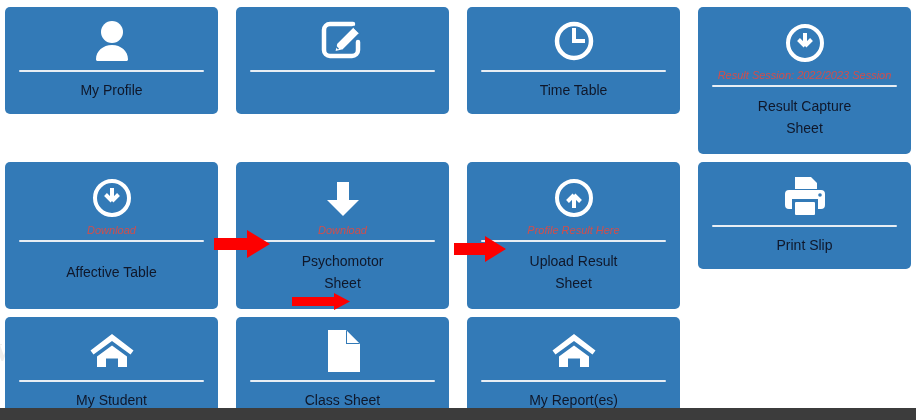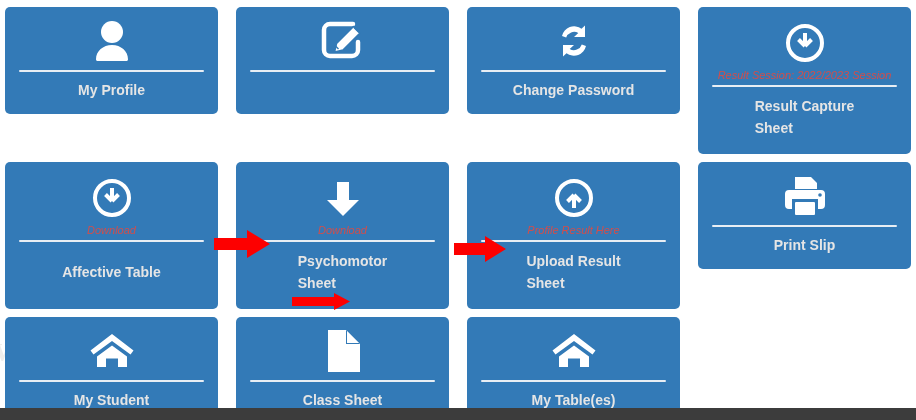--- a/index.html
+++ b/index.html
@@ -85,32 +85,31 @@
     width: 185px;
     height: 2px;
     background: #e8eef4;
     border-radius: 1px;
     margin: 3px 0 0 0;
     flex: none;
   }
   .tile.tall .divider { margin-top: 2px; }
 
   .tile-label {
-    color: #e5e5e5;
+    color: #0f172a;
     font-size: 14px;
     line-height: 22px;
-    text-align: left;
+    text-align: center;
     width: 100%;
     flex: 1;
     display: flex;
     flex-direction: column;
     align-items: center;
     justify-content: center;
     white-space: pre-line;
-    font-weight: bold;
   }
   .tile.tall .tile-label { justify-content: center; padding-bottom: 2px; }
 
   
   .arrow {
     position: absolute;
     z-index: 20;
     pointer-events: none;
   }
   .arrow svg { display: block; }
@@ -153,31 +152,31 @@
         <svg width="46" height="44" viewBox="0 0 46 44" fill="none">
           <path d="M33 5H10a6 6 0 0 0-6 6v20a6 6 0 0 0 6 6h22a6 6 0 0 0 6-6v-8" stroke="#ffffff" stroke-width="4.5" stroke-linecap="round"></path>
           <path d="M16.5 24.5 33.5 7.5l6.5 6.5-17 17-8.5 2z" fill="#ffffff" stroke="#337ab7" stroke-width="1.6" stroke-linejoin="round"></path>
           <path d="M34 8.5 39 13.5" stroke="#337ab7" stroke-width="1.6"></path>
           <path d="M15 26.5l3.5 3.5" stroke="#337ab7" stroke-width="1.4"></path>
         </svg>
       </div>
       <div class="divider"></div>
     </div>
 
-
-    <div class="tile">
-      <div class="tile-icon">
-        <svg width="44" height="42" viewBox="0 0 44 42" fill="#ffffff">
-          <path d="M10 16a12.5 12.5 0 0 1 19.5-7.3l3.5-3.2V17H22l4.3-4a8.3 8.3 0 0 0-12.1 4.6L10 16z"></path>
-          <path d="M34 26a12.5 12.5 0 0 1-19.5 7.3L11 36.5V25H22l-4.3 4a8.3 8.3 0 0 0 12.1-4.6L34 26z"></path>
-        </svg>
-      </div>
-      <div class="divider"></div>
-      <div class="tile-label">Change Password</div>
-    </div>
+    <div class="tile">
+      <div class="tile-icon">
+        <svg width="44" height="44" viewBox="0 0 44 44" fill="none">
+          <circle cx="22" cy="22" r="17" stroke="#ffffff" stroke-width="4.5"></circle>
+          <path d="M22 11v11h9" stroke="#ffffff" stroke-width="4" stroke-linecap="square"></path>
+        </svg>
+      </div>
+      <div class="divider"></div>
+      <div class="tile-label">Time Table</div>
+    </div>
+
 
     <div class="tile tall">
       <div class="tile-icon">
         <svg width="44" height="44" viewBox="0 0 44 44" fill="none">
           <circle cx="22" cy="22" r="17" stroke="#ffffff" stroke-width="4"></circle>
           <path d="M22 12v13m0 0-6.5-6.5M22 25l6.5-6.5" stroke="#ffffff" stroke-width="4" stroke-linecap="butt"></path>
           <path d="M14 30h16" stroke="#ffffff" stroke-width="0"></path>
         </svg>
       </div>
       <div class="sub-note">Result Session: 2022/2023 Session</div>
@@ -260,21 +259,21 @@
     </div>
 
     <div class="tile">
       <div class="tile-icon">
         <svg width="46" height="40" viewBox="0 0 46 40" fill="#ffffff">
           <path d="M23 3 1.5 19.5l3 4L23 10l18.5 13.5 3-4z"></path>
           <path d="M23 14.5 8 25.5V36h9v-8.5h12V36h9V25.5z"></path>
         </svg>
       </div>
       <div class="divider"></div>
-      <div class="tile-label">My Table(es)</div>
+      <div class="tile-label">My Report(es)</div>
     </div>
 
   </div>
 
   <div class="arrow" id="arrow-1">
     <svg width="56" height="28" viewBox="0 0 56 28">
       <path d="M0 8h33V0l23 14-23 14v-8H0z" fill="#fd0000"></path>
     </svg>
   </div>
 

